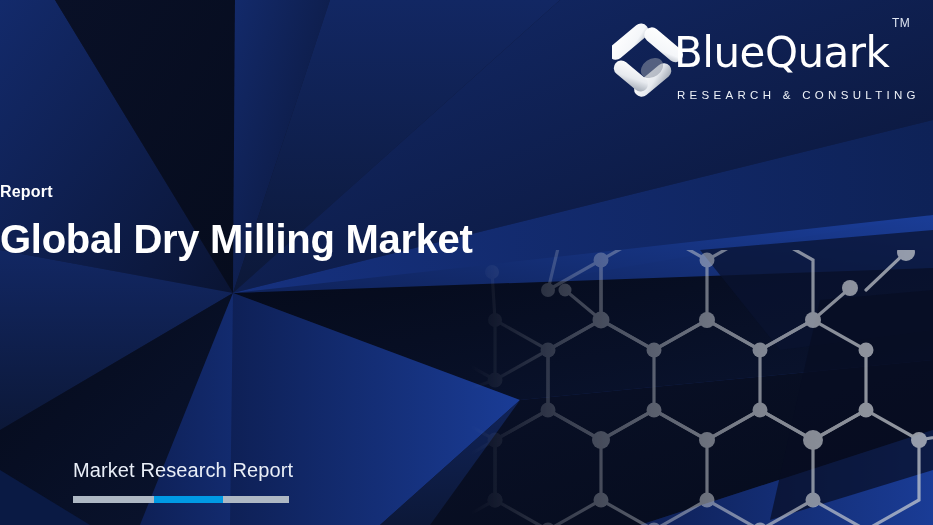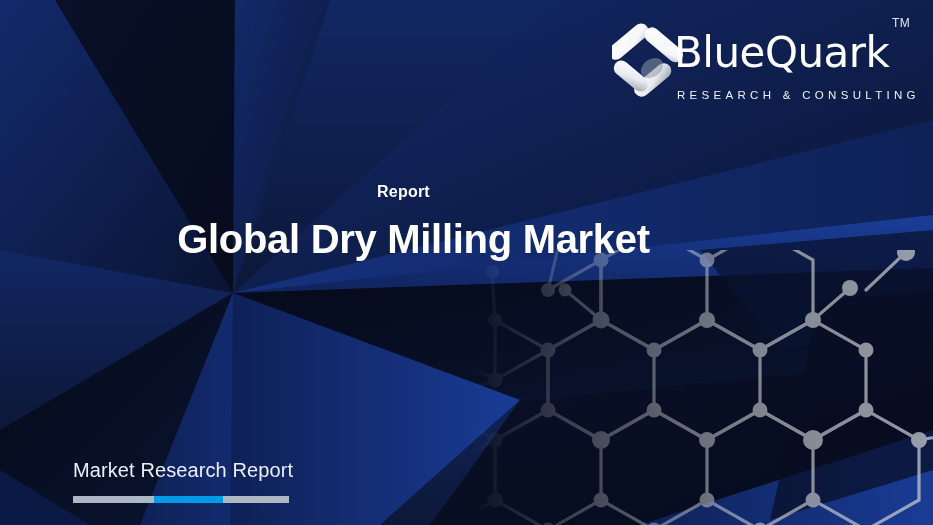--- a/index.html
+++ b/index.html
@@ -91,39 +91,38 @@
     color: #dfe6f2;
     font-weight: 400;
   }
 
   
   .title-group {
     position: absolute;
     left: 0;
     top: 182px;
     width: 807px;
-    text-align: center;
+    text-align: left;
   }
   .kicker {
     font-family: "Liberation Sans", sans-serif;
     font-size: 16px;
     line-height: 20px;
     font-weight: bold;
     color: #ffffff;
     letter-spacing: 0.2px;
   }
   .main-title {
     font-family: "Liberation Sans", sans-serif;
     font-size: 40px;
     line-height: 50px;
     font-weight: bold;
     color: #ffffff;
     letter-spacing: -0.3px;
     margin-top: 12px;
-    padding-left: 20px;
   }
 
   
   .footer {
     position: absolute;
     left: 56px;
     bottom: 22px;
     width: 420px;
     margin-left: 17px;
   }

